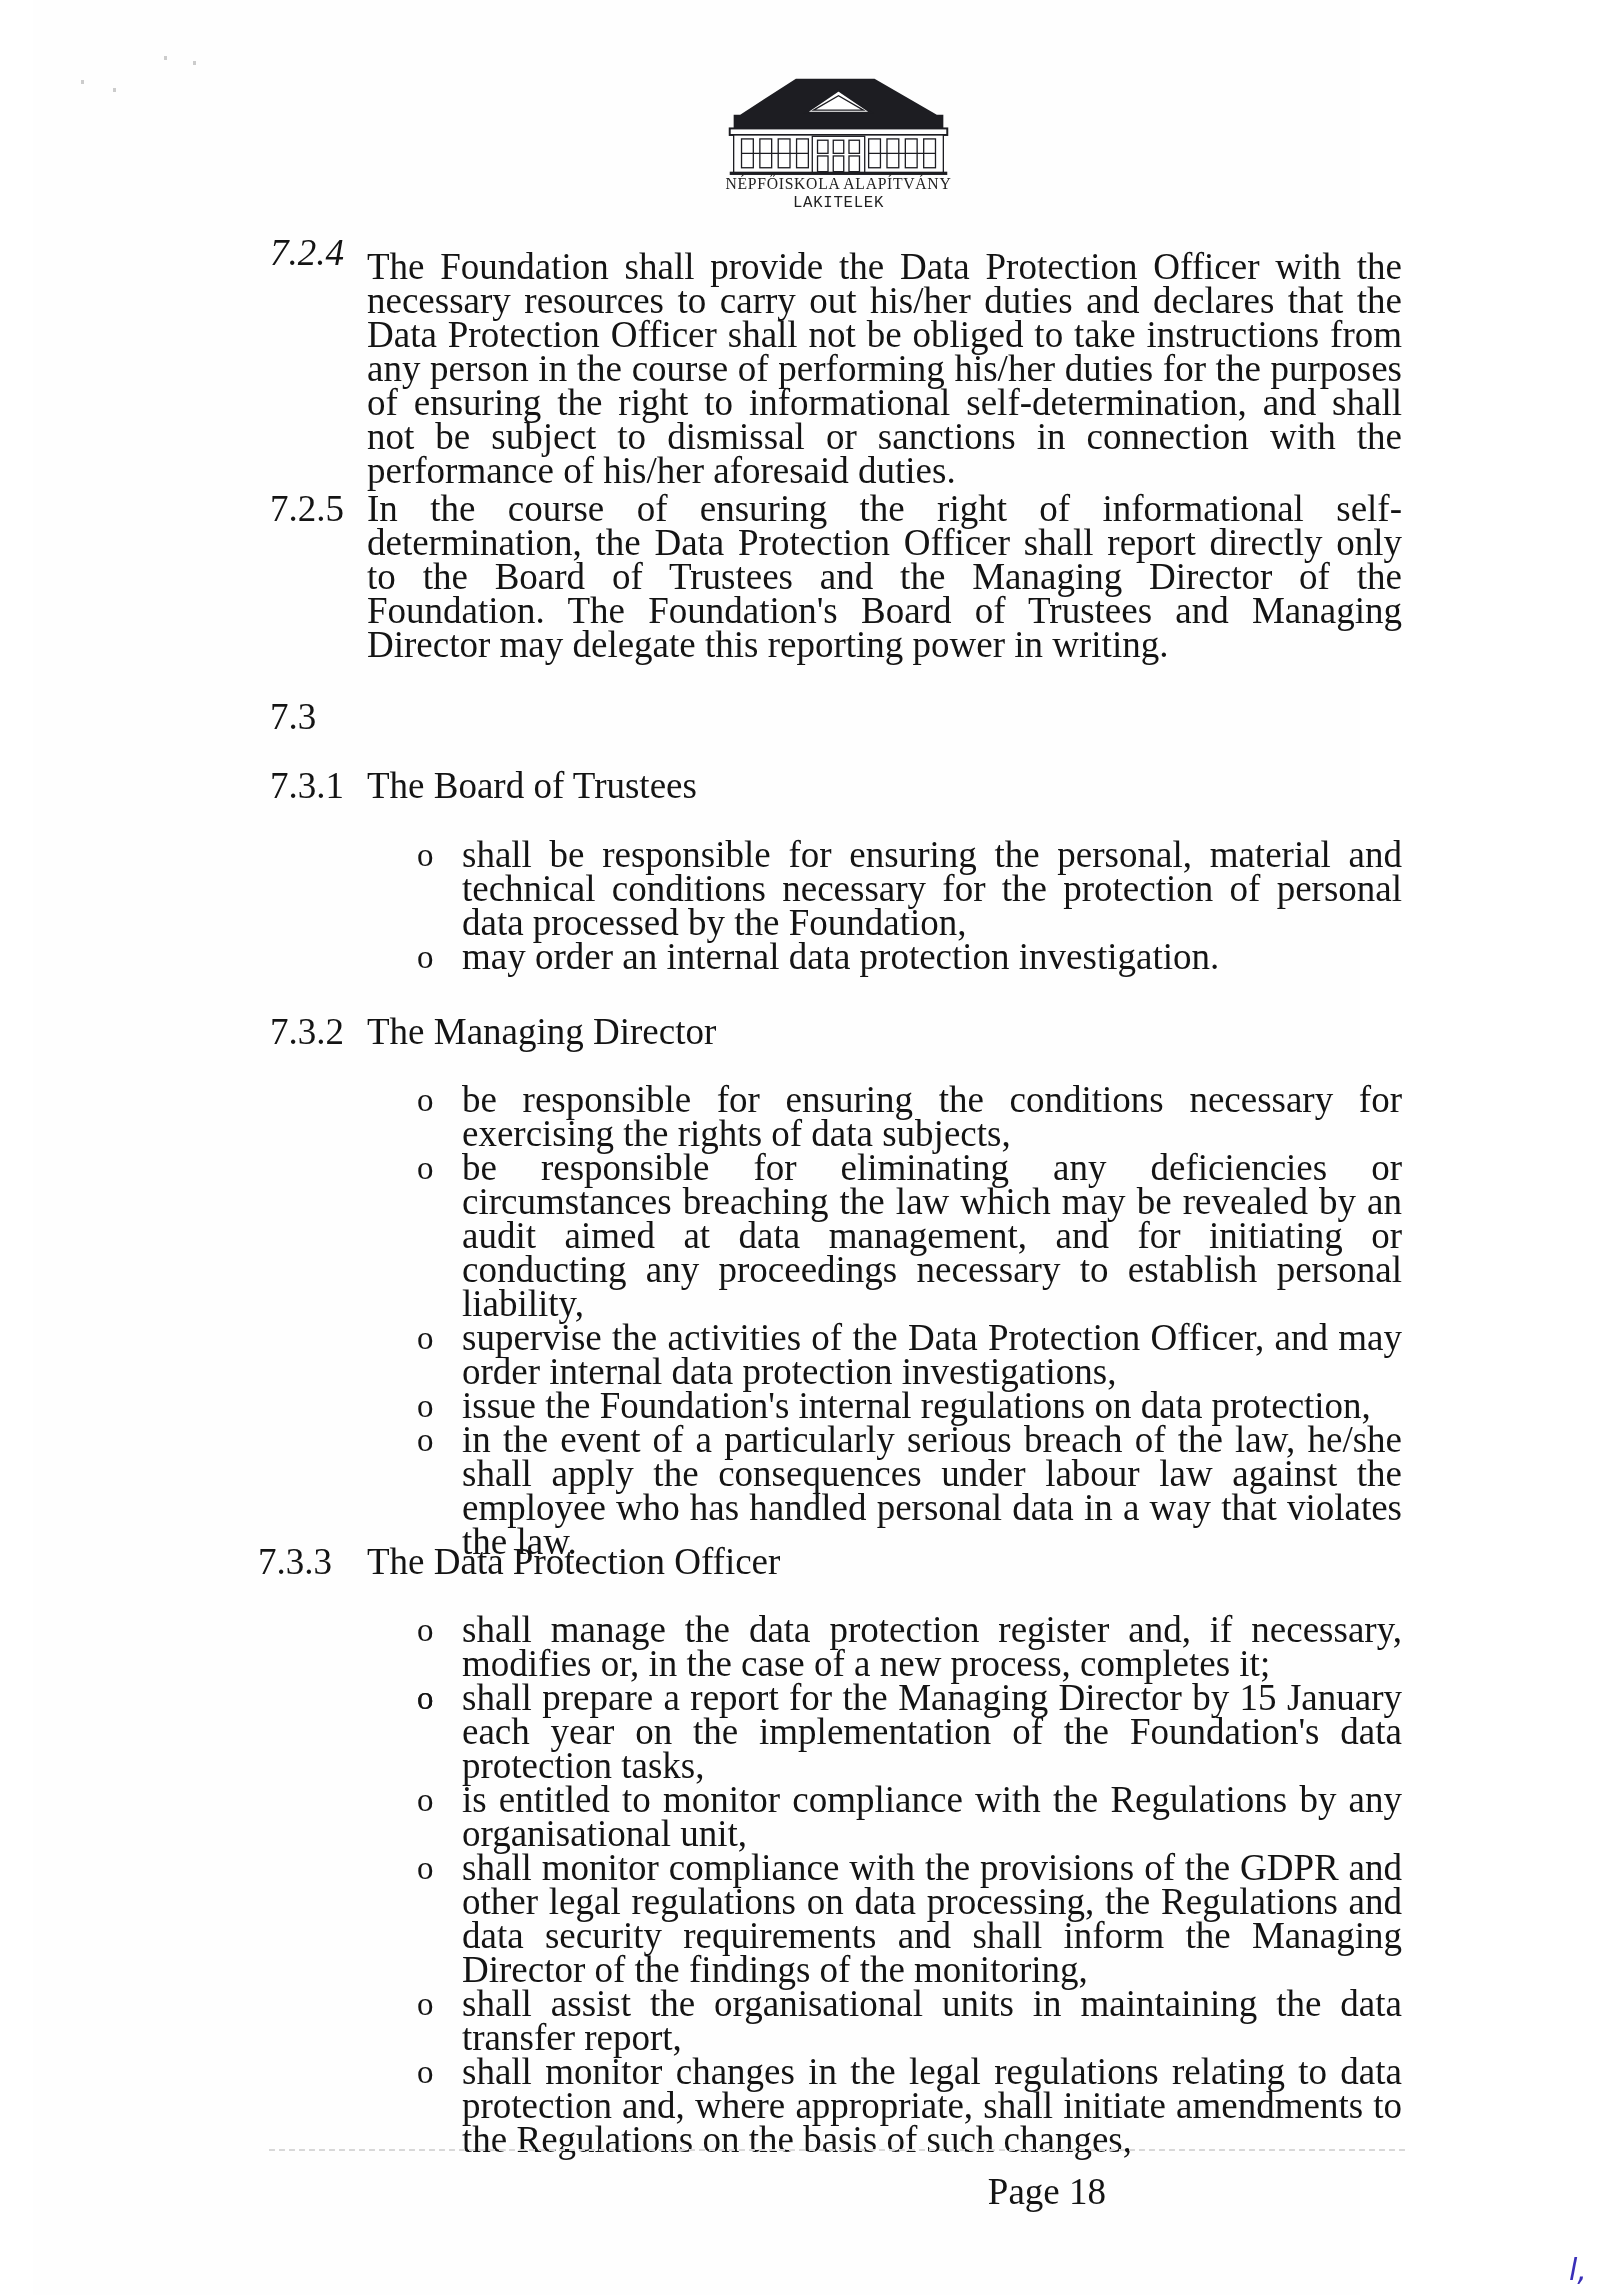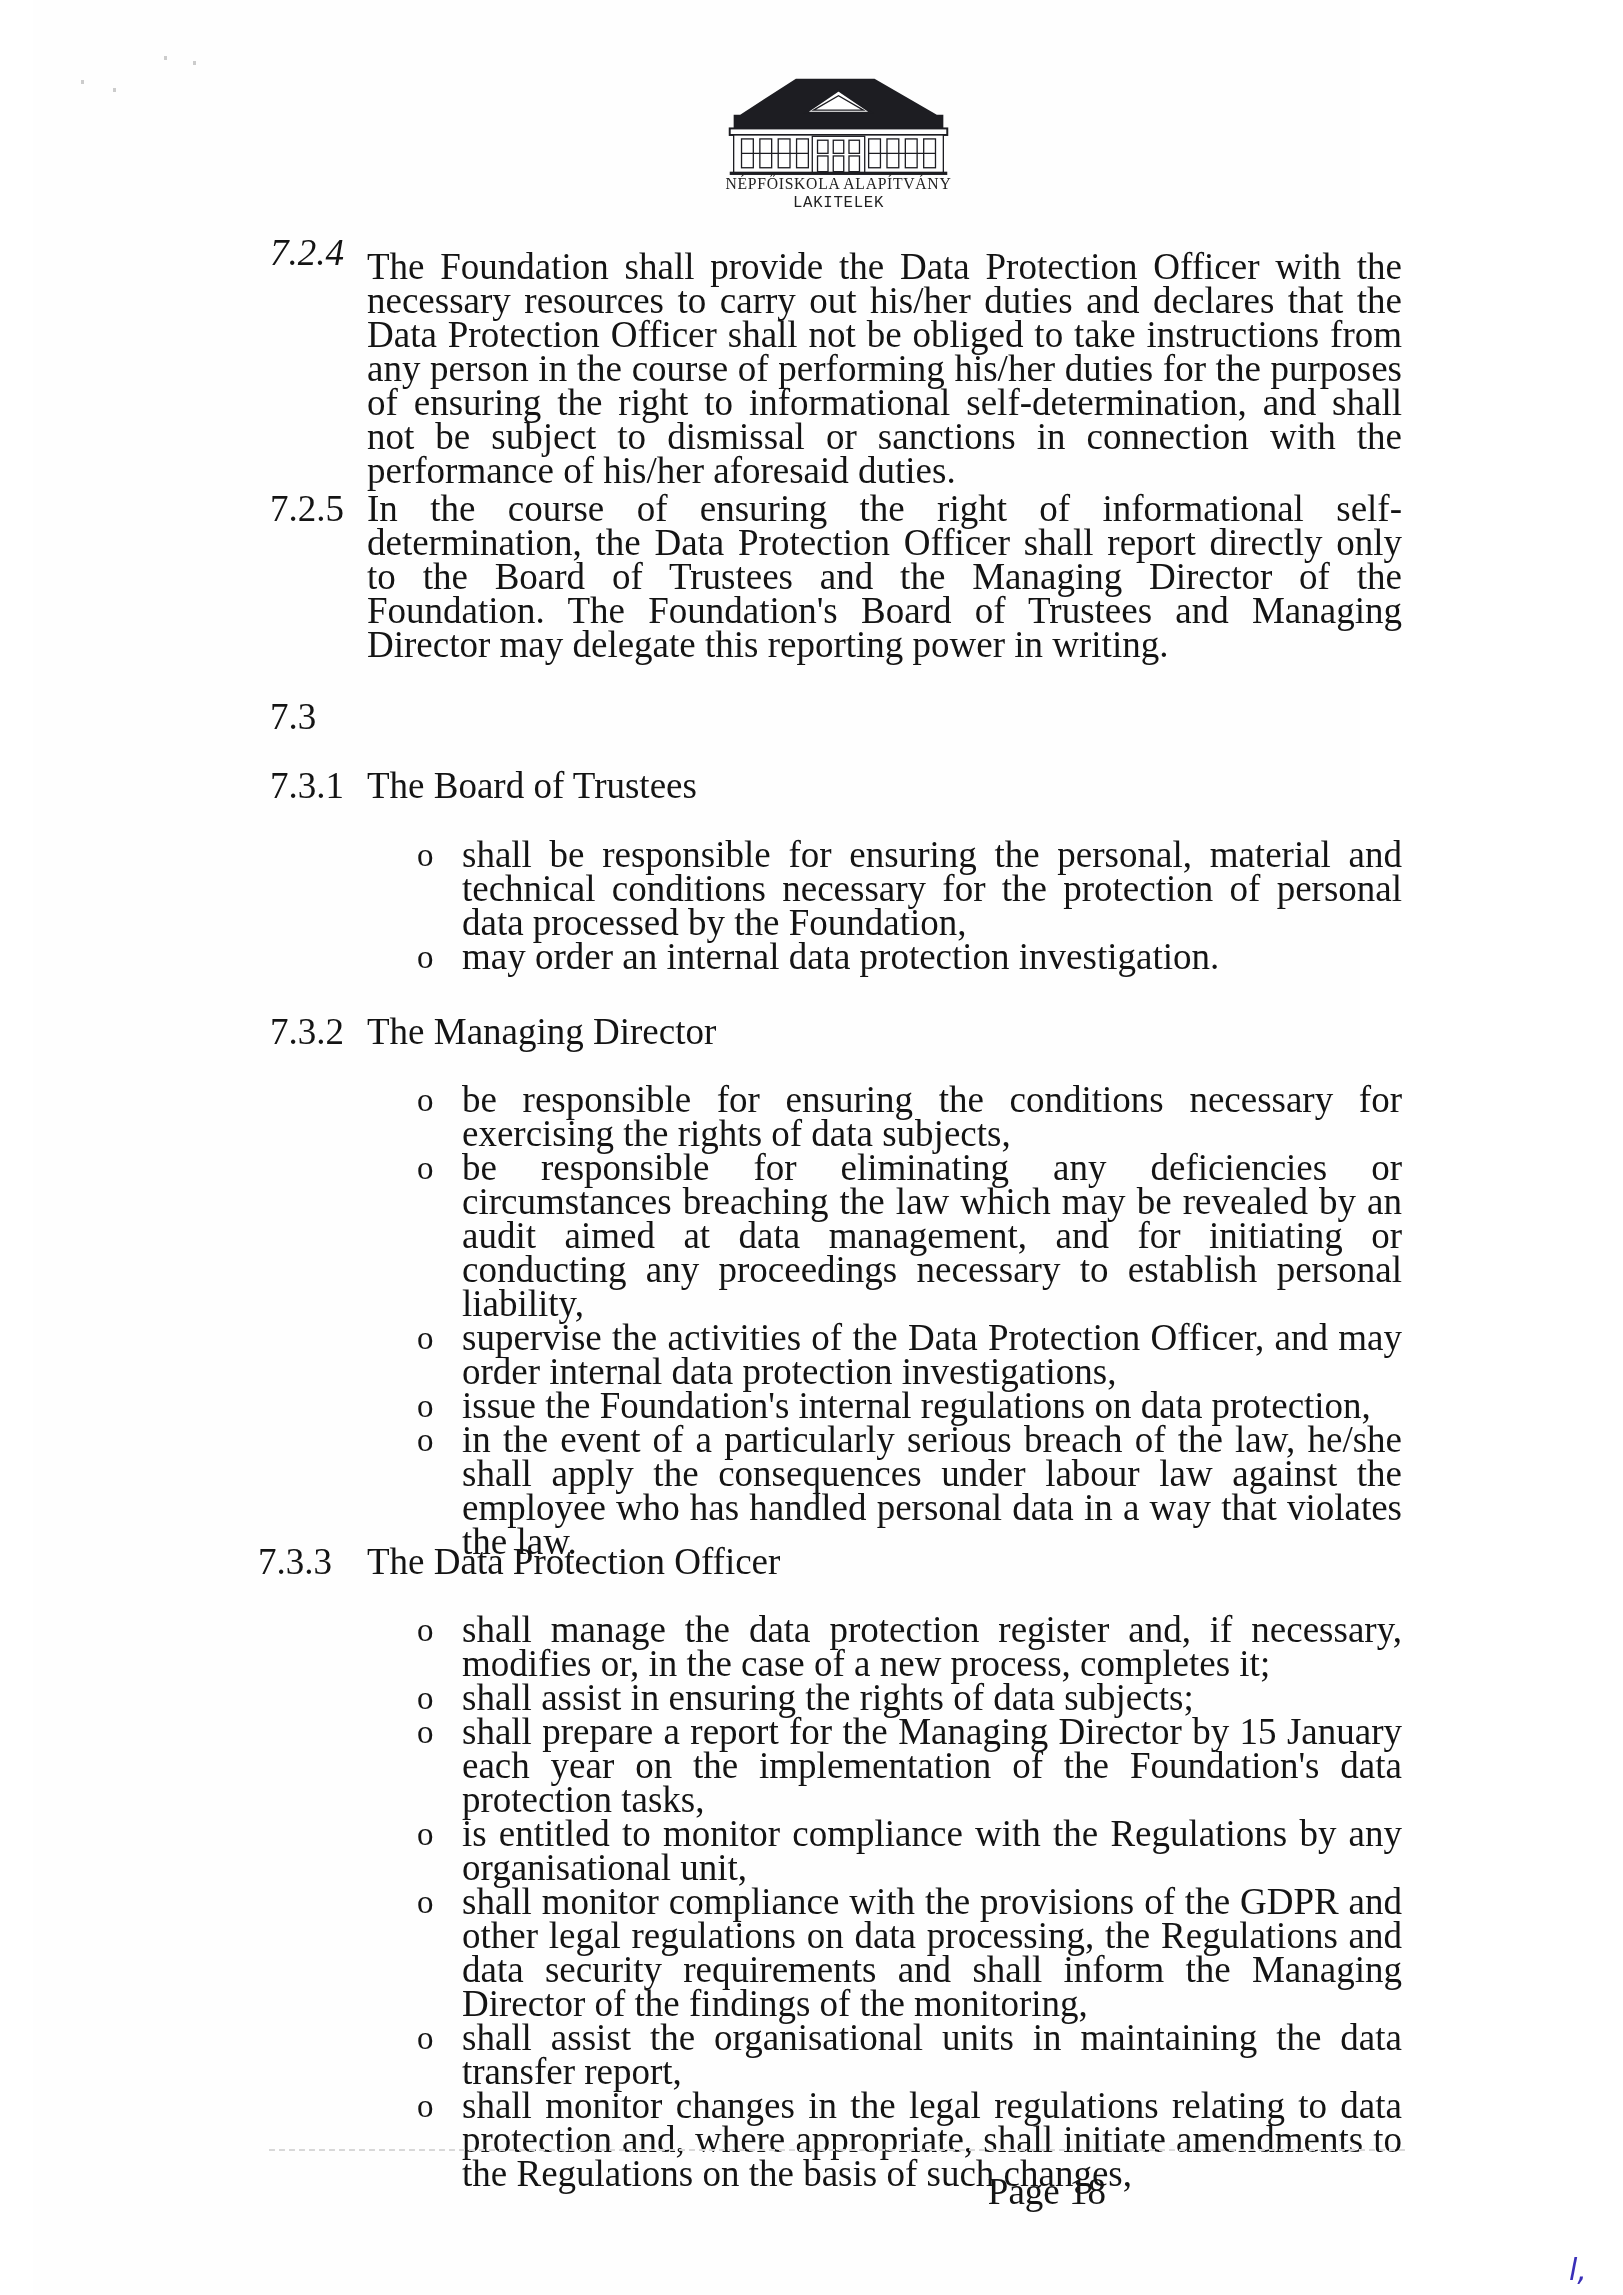--- a/index.html
+++ b/index.html
@@ -127,21 +127,20 @@
 
   <div class="heading" style="left:225px;top:1545px;">7.3.3</div>
   <div class="heading" style="left:334px;top:1545px;">The Data Protection Officer</div>
   <ul class="bullets txt" style="top:1613px;">
     <li class="bullet">
       <span class="bullet-mark">o</span>
       <span>shall manage the data protection register and, if necessary, modifies or, in the case of a new process, completes it;</span>
     </li>
     <li class="bullet">
       <span class="bullet-mark">o</span>
-      <span>shall assist in ensuring the rights of data subjects;</span>
     </li>
     <li class="bullet">
       <span class="bullet-mark">o</span>
       <span>shall prepare a report for the Managing Director by 15 January each year on the implementation of the Foundation's data protection tasks,</span>
     </li>
     <li class="bullet">
       <span class="bullet-mark">o</span>
       <span>is entitled to monitor compliance with the Regulations by any organisational unit,</span>
     </li>
     <li class="bullet">

